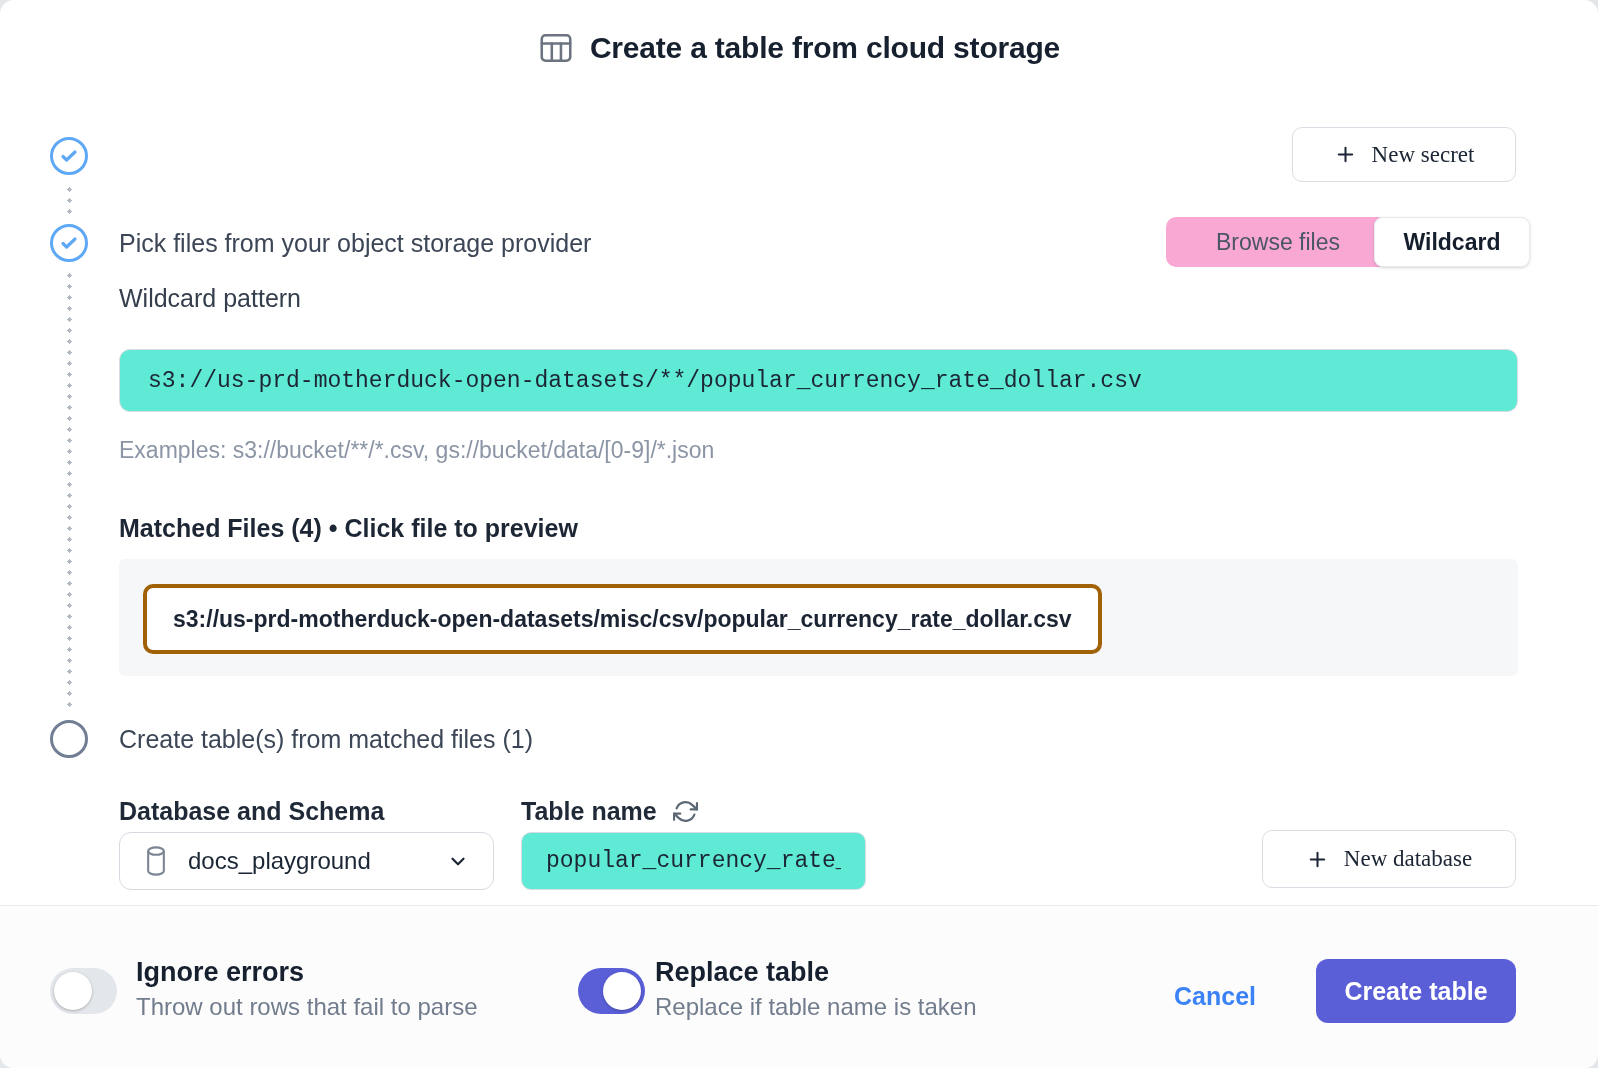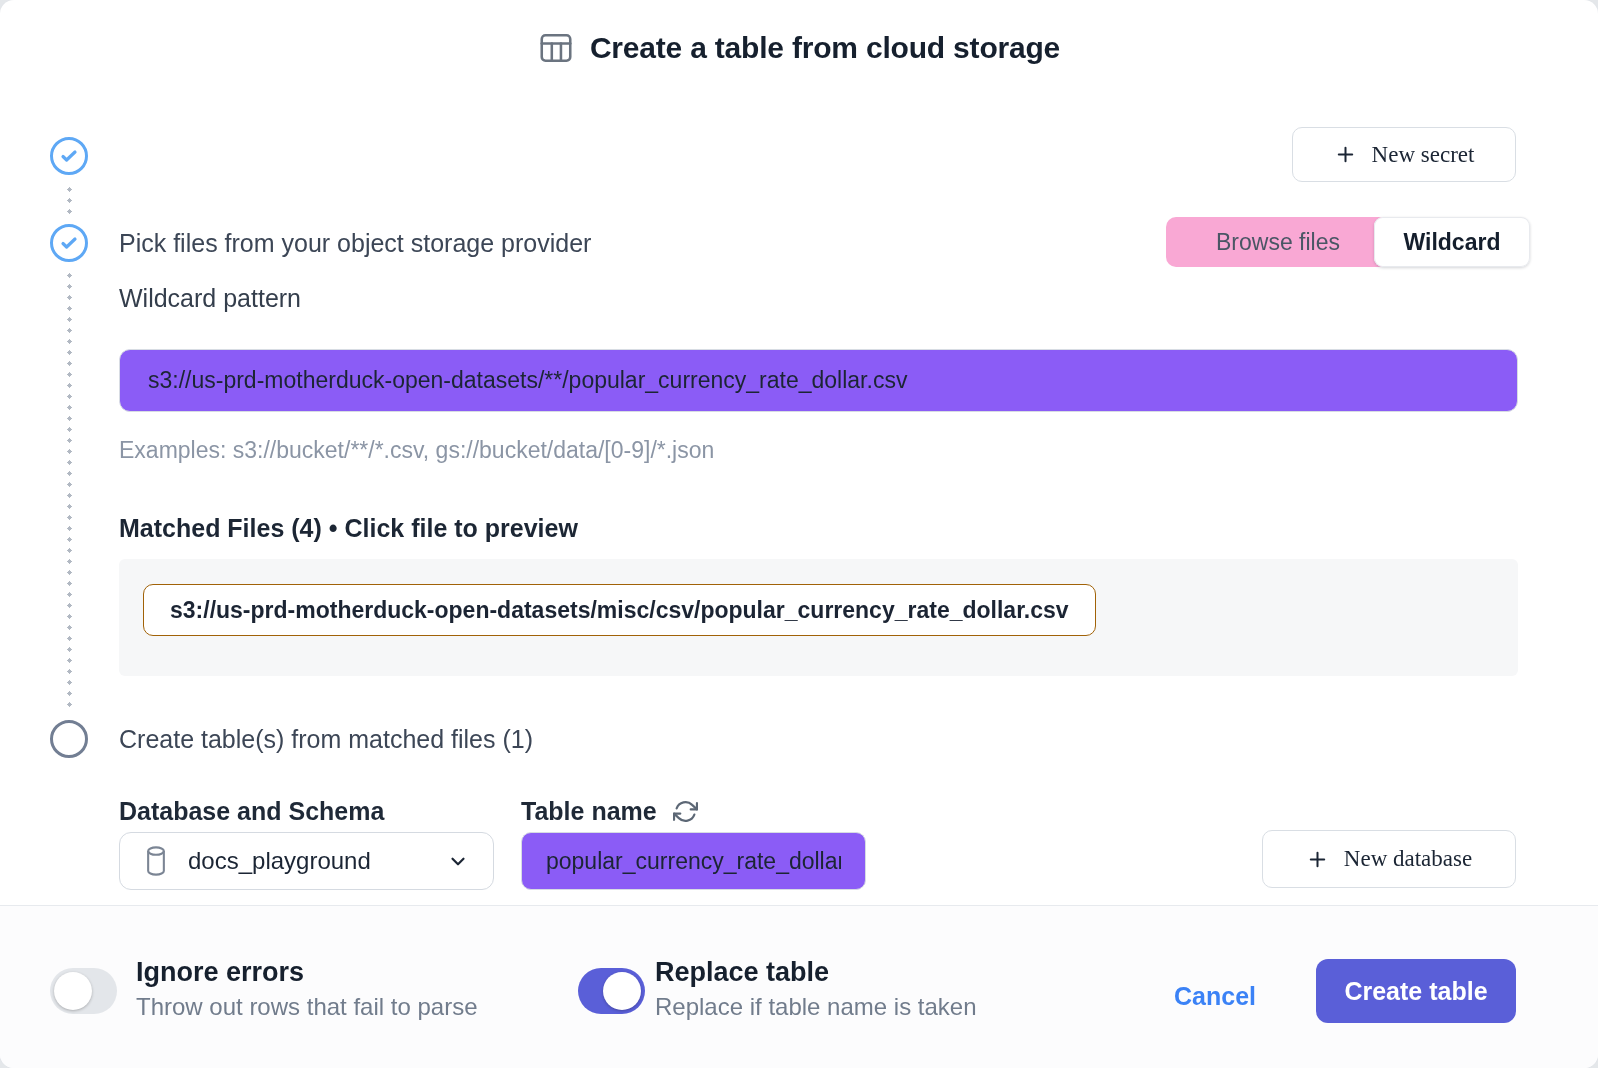--- a/index.html
+++ b/index.html
@@ -35,28 +35,28 @@
   .segmented{position:absolute;top:217px;left:1166px;width:348px;height:50px;background:#f9a8d4;
     border-radius:10px;display:flex;align-items:center;padding:16px;box-sizing:border-box;}
   .seg-item{flex:0 0 auto;height:100%;display:flex;align-items:center;justify-content:center;
     font-size:23px;cursor:pointer;border-radius:10px;box-sizing:border-box;}
   .seg-browse{width:192px;color:#4a5665;font-weight:500;}
   .seg-wildcard{width:156px;background:#fff;border-radius:9px;font-weight:700;color:#141e2c;
     box-shadow:0 1px 3px rgba(16,24,40,.18), inset 0 0 0 1px #e8eaee;height:50px;}
   
   .lbl-wildcard-pattern{position:absolute;top:284px;left:119px;font-size:25px;font-weight:500;color:#343e4c;}
   .text-input{position:absolute;box-sizing:border-box;border:1.5px solid #d7dce3;border-radius:11px;
-    font-family:Liberation Sans, sans-serif;font-size:23px;color:#1c2534;background:#8b5cf6;outline:none;}
+    font-family:Liberation Mono, monospace;font-size:23px;color:#1c2534;background:#5eead4;outline:none;}
   .input-pattern{top:349px;left:119px;width:1399px;height:63px;padding:0 28px;}
   .examples{position:absolute;top:437px;left:119px;font-size:23px;color:#8b95a5;}
   .matched-heading{position:absolute;top:514px;left:119px;font-size:25px;font-weight:700;color:#1c2634;}
   .matched-panel{position:absolute;top:559px;left:119px;width:1399px;height:117px;background:#f6f7f8;
     border-radius:6px;box-sizing:border-box;}
-  .file-chip{display:inline-flex;align-items:center;margin:25px 16px 0 24px;height:50px;padding:0 26px;
-    background:#fff;border:1px solid #a16207;border-radius:10px;cursor:pointer;
+  .file-chip{display:inline-flex;align-items:center;margin:25px 16px 0 24px;height:50px;padding:6px 26px;
+    background:#fff;border:4px solid #a16207;border-radius:10px;cursor:pointer;
     font-size:23px;font-weight:600;color:#1b2433;}
   
   .field-label{position:absolute;top:797px;font-size:25px;font-weight:700;color:#1f2937;display:flex;align-items:center;gap:16px;}
   .lbl-db{left:119px;} .lbl-table{left:521px;}
   .refresh-btn{background:none;border:none;padding:0;margin:0;cursor:pointer;display:flex;align-items:center;}
   .select-db{position:absolute;top:832px;left:119px;width:375px;height:58px;box-sizing:border-box;
     border:1.5px solid #d5dae1;border-radius:12px;background:#fff;cursor:pointer;
     display:flex;align-items:center;padding:0 24px;gap:20px;}
   .select-db .val{font-size:24px;font-weight:500;color:#1b2534;flex:1;}
   .input-table{top:832px;left:521px;width:345px;height:58px;padding:0 24px;border-radius:10px;overflow:hidden;}

